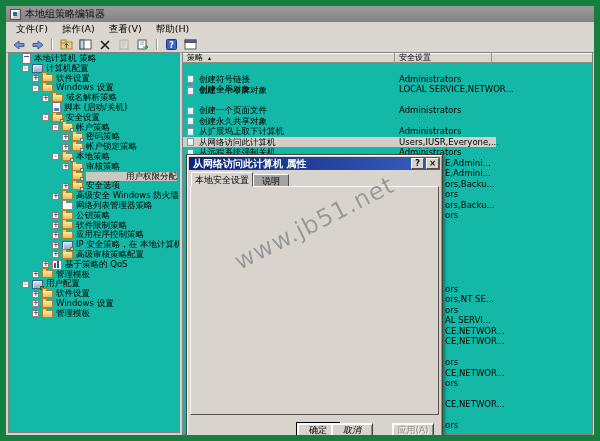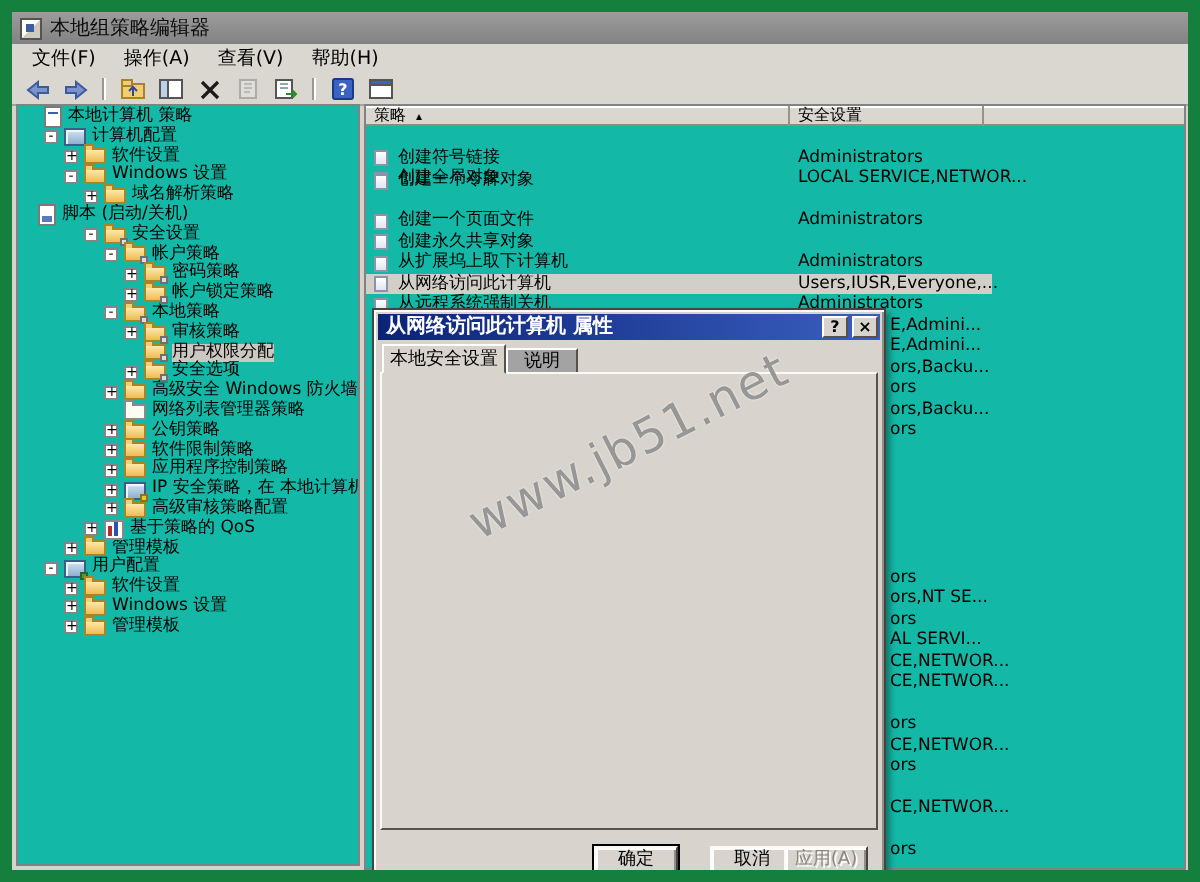--- a/index.html
+++ b/index.html
@@ -25,21 +25,21 @@
   .panel{position:absolute;background:#14b8a6;border:1px solid #828282;box-sizing:border-box;overflow:hidden;}
   #tree-panel{left:2px;top:46px;width:172px;bottom:2px;padding-top:1px;}
   #list-panel{left:176px;top:46px;right:1px;bottom:0;}
   
   .titem{height:9.8px;line-height:9.8px;font-size:8.5px;white-space:nowrap;display:flex;align-items:center;cursor:default;}
   .exp{flex:none;display:inline-block;width:7px;height:7px;box-sizing:border-box;border:1px solid #848484;
        background:#fff;font-size:7px;line-height:5px;text-align:center;margin-right:3px;}
   .exp.noexp{visibility:hidden;}
   .ticon{flex:none;display:inline-block;position:relative;margin-right:3px;box-sizing:border-box;}
   .tlabel{white-space:nowrap;}
-  .tsel .tlabel{background:#cbc8c1;}
+  .tsel .tlabel{background:#cbc8c1;padding-left:40px;}
   .folder-icon,.folder-lock-icon,.folder-plain-icon{width:11px;height:8px;background:linear-gradient(#fde9a9,#eebb55);
        border:1px solid #a98427;border-radius:1px;}
   .folder-icon::before,.folder-lock-icon::before,.folder-plain-icon::before{content:"";position:absolute;left:-1px;top:-3px;
        width:5px;height:3px;background:#f3cf7a;border:1px solid #a98427;border-bottom:none;box-sizing:border-box;}
   .folder-lock-icon::after{content:"";position:absolute;right:-2px;bottom:-2px;width:4px;height:4px;
        background:#dcdcdc;border:1px solid #6f6f6f;box-sizing:border-box;}
   .folder-plain-icon{background:#fcfcf2;border-color:#8a8a8a;}
   .folder-plain-icon::before{background:#fcfcf2;border-color:#8a8a8a;}
   .console-icon{width:9px;height:11px;background:#fff;border:1px solid #7a7a7a;}
   .console-icon::after{content:"";position:absolute;left:1px;top:2px;width:5px;height:1px;background:#3b62a8;}
@@ -93,21 +93,21 @@
         border:1px solid;border-color:#55524b #fbfaf7 #fbfaf7 #55524b;box-shadow:inset 1px 1px 0 #8f8d86;overflow:hidden;}
   .member{height:10.8px;line-height:10.8px;padding-left:3px;font-size:9px;white-space:nowrap;cursor:default;}
   .member.msel{background:#0a246a;color:#fff;}
   .btn{position:absolute;box-sizing:border-box;background:#d8d4cd;font-size:9px;text-align:center;
         border:1px solid;border-color:#fbfaf7 #46443f #46443f #fbfaf7;box-shadow:inset 1px 1px 0 #fff,inset -1px -1px 0 #8f8d86;cursor:default;}
   .btn.default{box-shadow:0 0 0 1px #000,inset 1px 1px 0 #fff,inset -1px -1px 0 #8f8d86;}
   .btn.disabled{color:#8a887f;text-shadow:1px 1px 0 #fff;}
   #btn-add{left:13px;top:182px;width:96px;height:15px;}
   #btn-remove{left:112px;top:182px;width:48px;height:15px;}
   #btn-ok{left:110px;top:268px;width:42px;height:14px;line-height:12px;}
-  #btn-cancel{left:168px;top:268px;width:42px;height:14px;line-height:12px;}
+  #btn-cancel{left:144px;top:268px;width:42px;height:14px;line-height:12px;font-style:italic;}
   #btn-apply{left:205px;top:268px;width:42px;height:14px;line-height:12px;}
   .warn-icon{position:absolute;left:15px;top:197px;width:0;height:0;
         border-left:6px solid transparent;border-right:6px solid transparent;border-bottom:11px solid #edb400;}
   .warn-icon::after{content:"!";position:absolute;left:-2px;top:1px;font-size:8px;font-weight:bold;color:#000;}
   .warn-text{position:absolute;left:32px;top:193px;width:220px;font-size:8.5px;line-height:10px;}
   .warn-link{color:#2222cc;text-decoration:underline;cursor:pointer;}
   
   .watermark{position:absolute;left:230px;top:243px;z-index:30;transform:rotate(-27deg);transform-origin:left center;
         font-size:24px;letter-spacing:1px;color:rgba(125,125,125,.8);text-shadow:0 0 1px #fff;pointer-events:none;white-space:nowrap;}
 </style>
@@ -205,21 +205,21 @@
       <div class="titem" style="padding-left: 23px;">
         <span class="exp">-</span>
         <span class="ticon folder-icon"></span>
         <span class="tlabel">Windows 设置</span>
       </div>
       <div class="titem" style="padding-left: 33px;">
         <span class="exp">+</span>
         <span class="ticon folder-icon"></span>
         <span class="tlabel">域名解析策略</span>
       </div>
-      <div class="titem" style="">
+      <div class="titem" style="padding-left: 33px;">
         <span class="exp noexp"></span>
         <span class="ticon script-icon"></span>
         <span class="tlabel">脚本 (启动/关机)</span>
       </div>
       <div class="titem" style="padding-left: 33px;">
         <span class="exp">-</span>
         <span class="ticon folder-lock-icon"></span>
         <span class="tlabel">安全设置</span>
       </div>
       <div class="titem" style="padding-left: 43px;">

